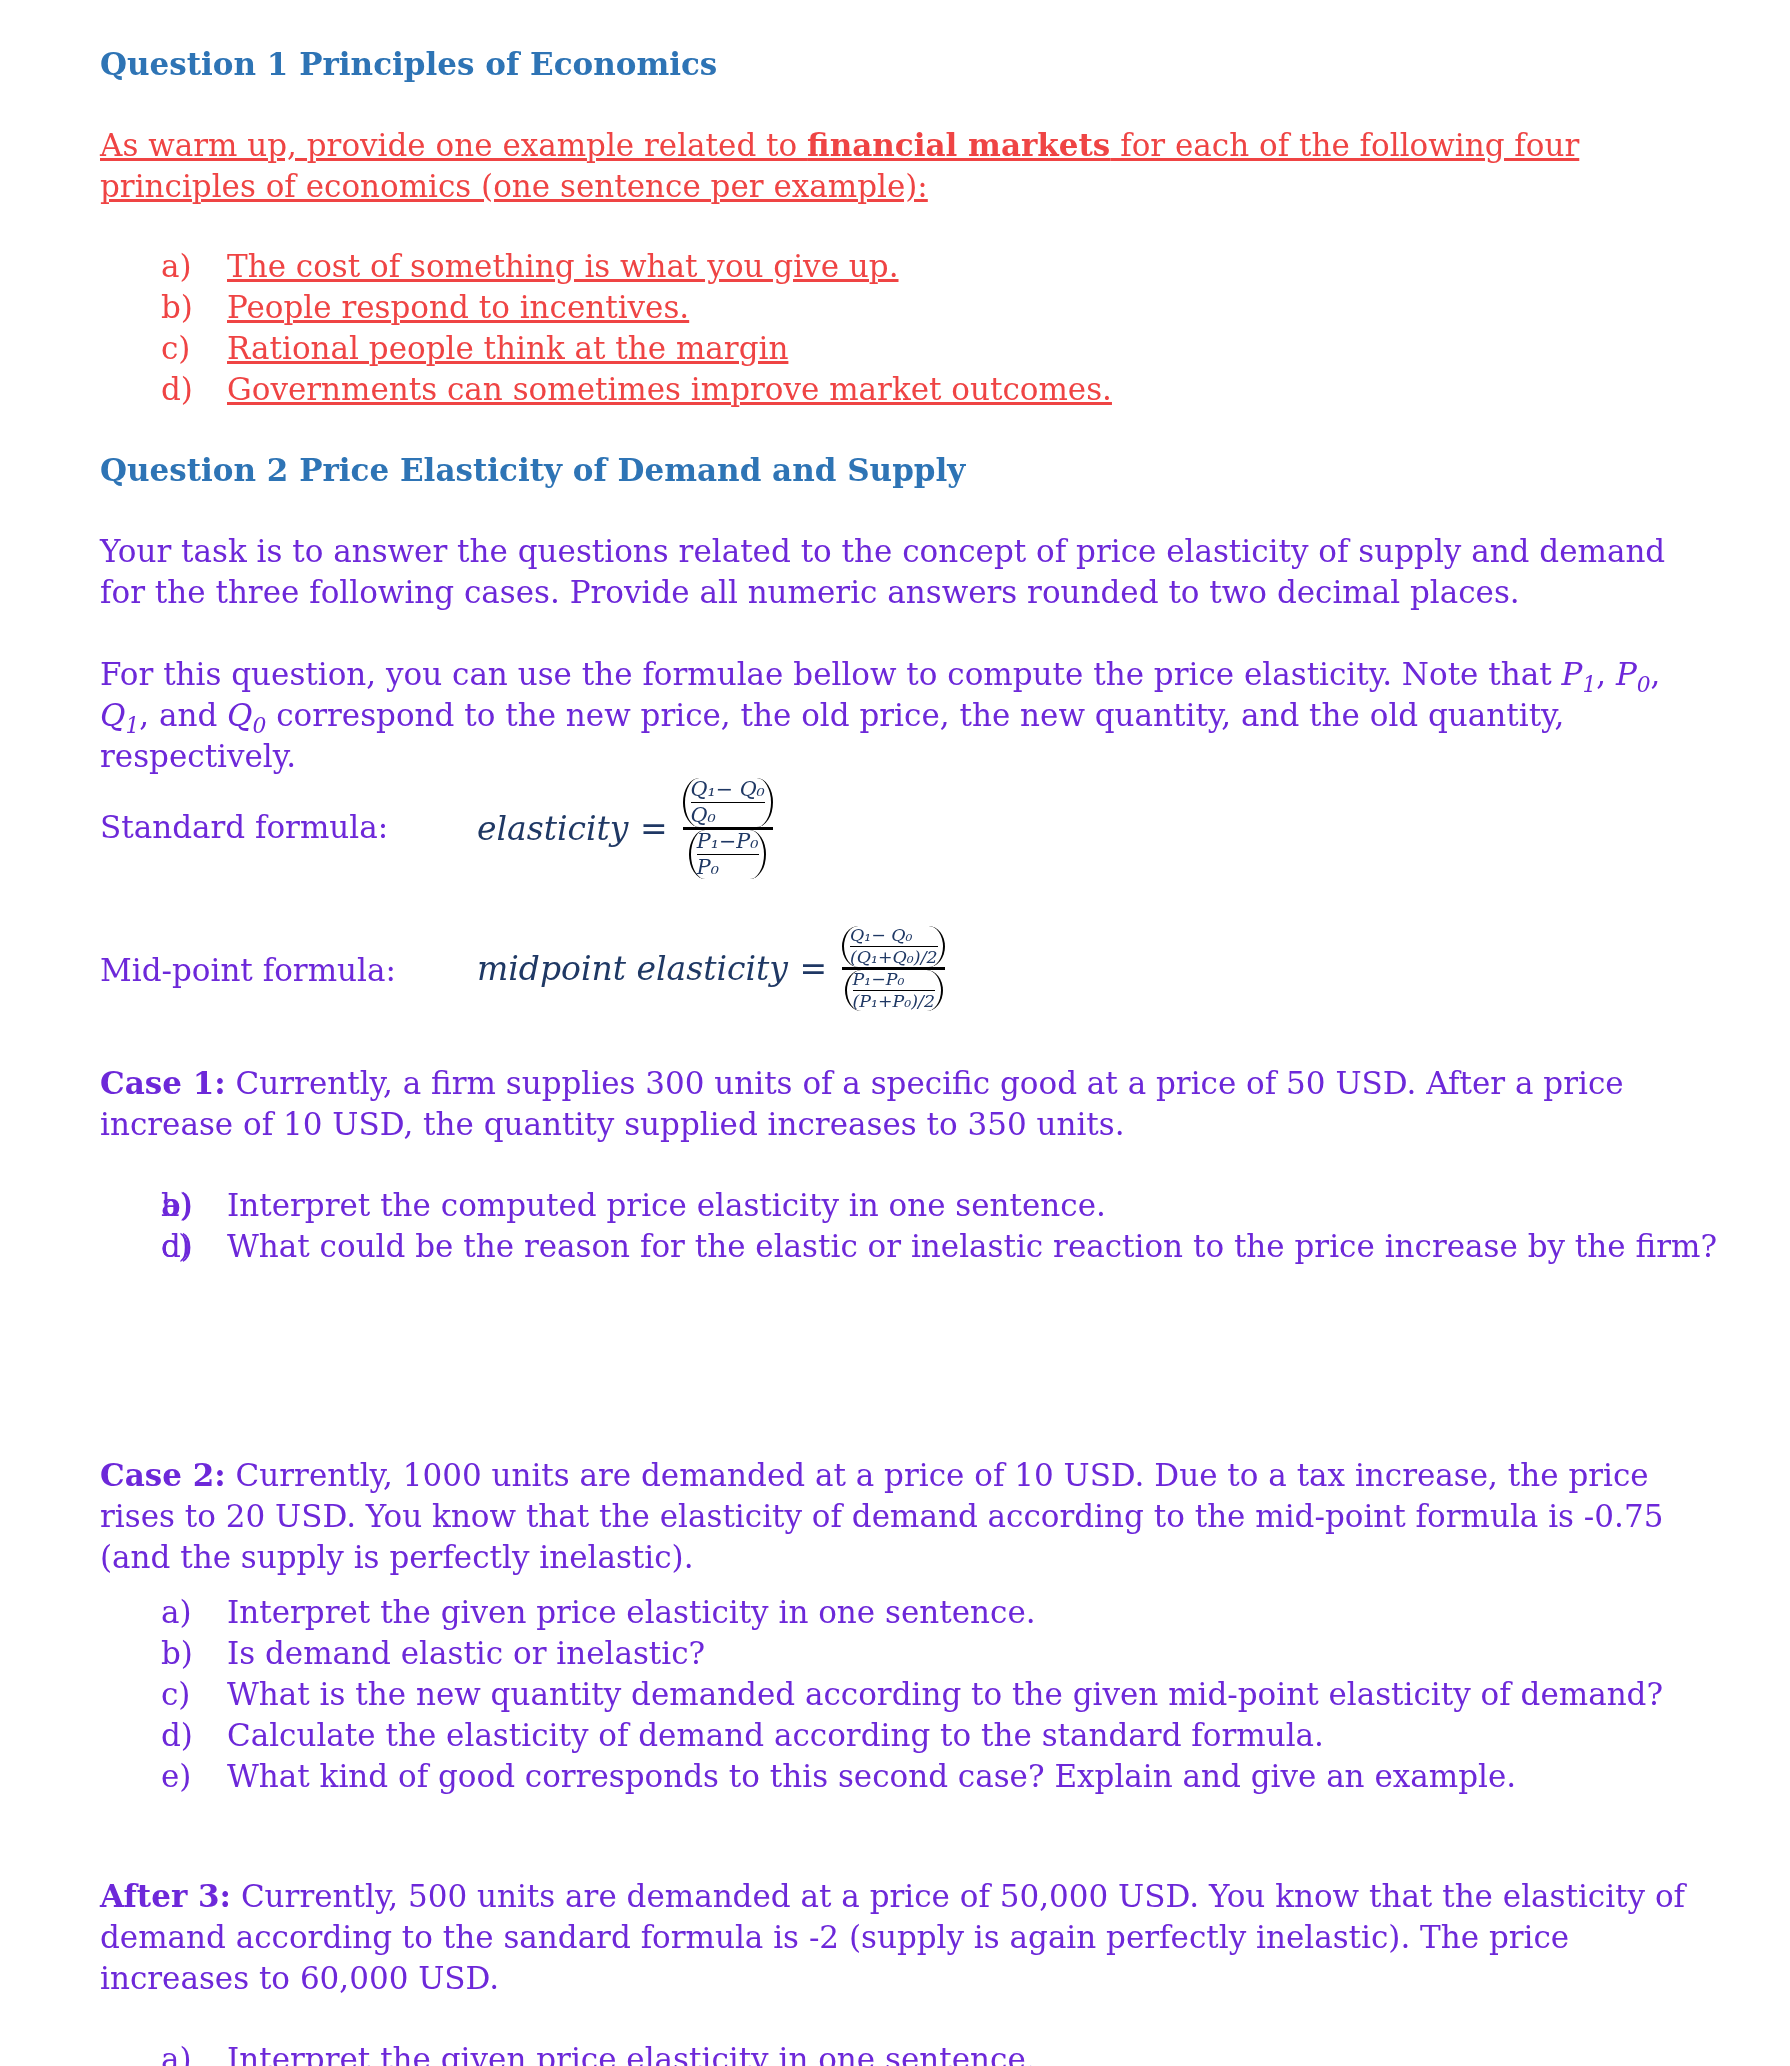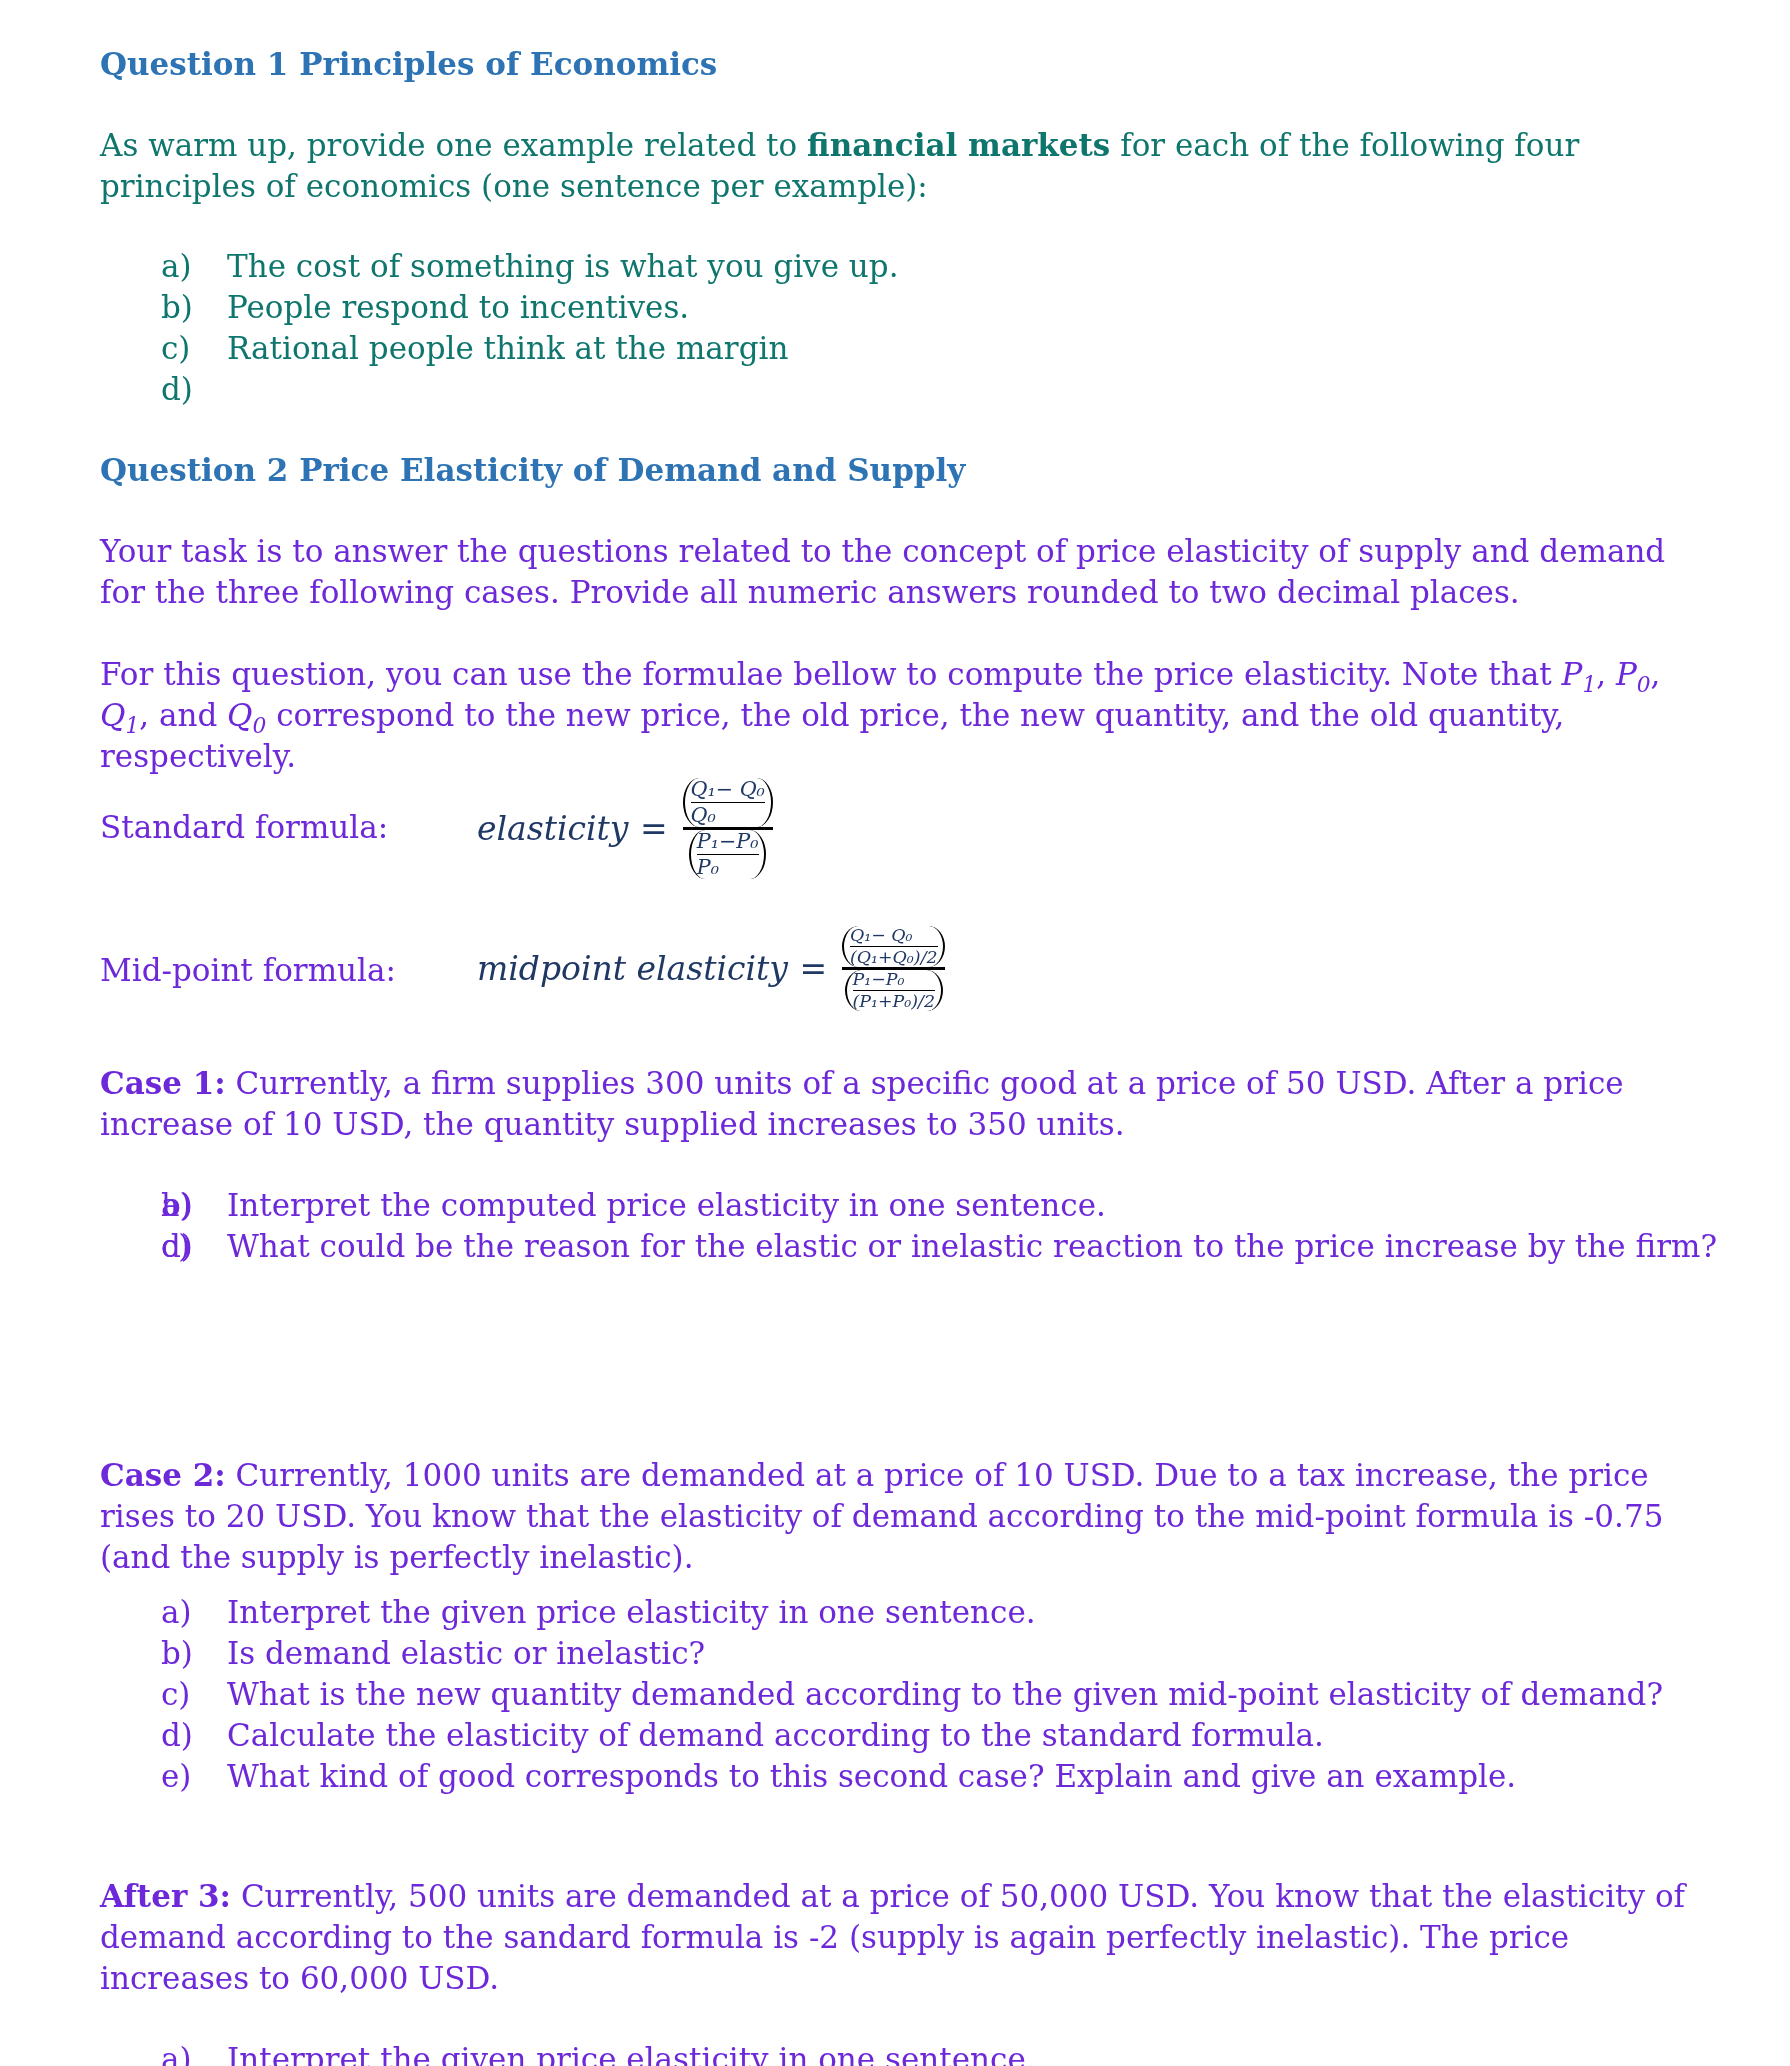--- a/index.html
+++ b/index.html
@@ -26,21 +26,21 @@
       font-weight: bold;
       font-size: 31px;
       line-height: 41px;
       white-space: nowrap;
     }
     .para {
       font-size: 31px;
       line-height: 41px;
       width: 1595px;
     }
-    .black { color: #0f766e; }
+    .black { color: #ef4444; text-decoration: underline; }
     .navy { color: #6d28d9; }
     .list {
       margin: 0;
       padding: 0;
       list-style: none;
     }
     .list li {
       position: relative;
       font-size: 31px;
       line-height: 41px;
@@ -121,21 +121,21 @@
   <div class="abs heading" style="top:44px;">Question 1 Principles of Economics</div>
 
   <div class="abs para black" style="top:125px;">
     <span>As warm up, provide one example related to </span><b>financial markets</b><span> for each of the following four principles of economics (one sentence per example):</span>
   </div>
 
   <ul class="abs list black" style="top:246px; left:0;">
     <li><span class="marker">a)</span><span>The cost of something is what you give up.</span></li>
     <li><span class="marker">b)</span><span>People respond to incentives.</span></li>
     <li><span class="marker">c)</span><span>Rational people think at the margin</span></li>
-    <li><span class="marker">d)</span></li>
+    <li><span class="marker">d)</span><span>Governments can sometimes improve market outcomes.</span></li>
   </ul>
 
   <div class="abs heading" style="top:450px;">Question 2 Price Elasticity of Demand and Supply</div>
 
   <div class="abs para navy" style="top:531px;">Your task is to answer the questions related to the concept of price elasticity of supply and demand for the three following cases. Provide all numeric answers rounded to two decimal places.</div>
 
   <div class="abs para navy" style="top:654px;">
     <span>For this question, you can use the formulae bellow to compute the price elasticity. Note that </span><span class="math"><span>P</span><sub>1</sub></span>, <span class="math"><span>P</span><sub>0</sub></span>, <span class="math"><span>Q</span><sub>1</sub></span>, and <span class="math"><span>Q</span><sub>0</sub></span><span> correspond to the new price, the old price, the new quantity, and the old quantity, respectively.</span>
   </div>
 

